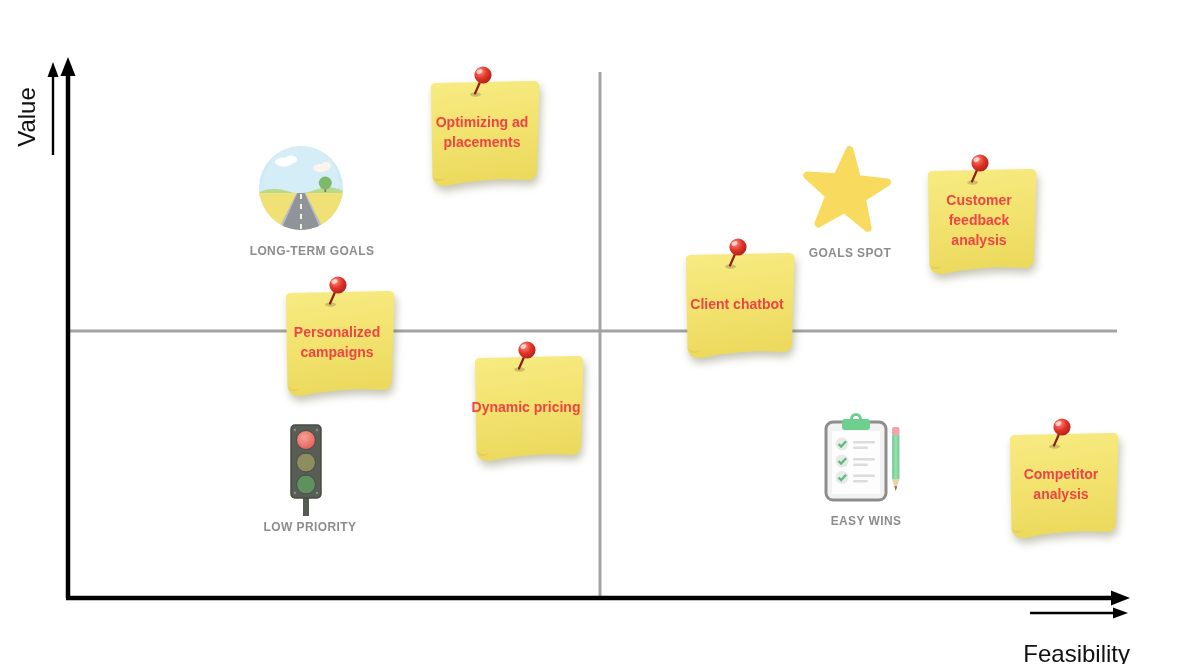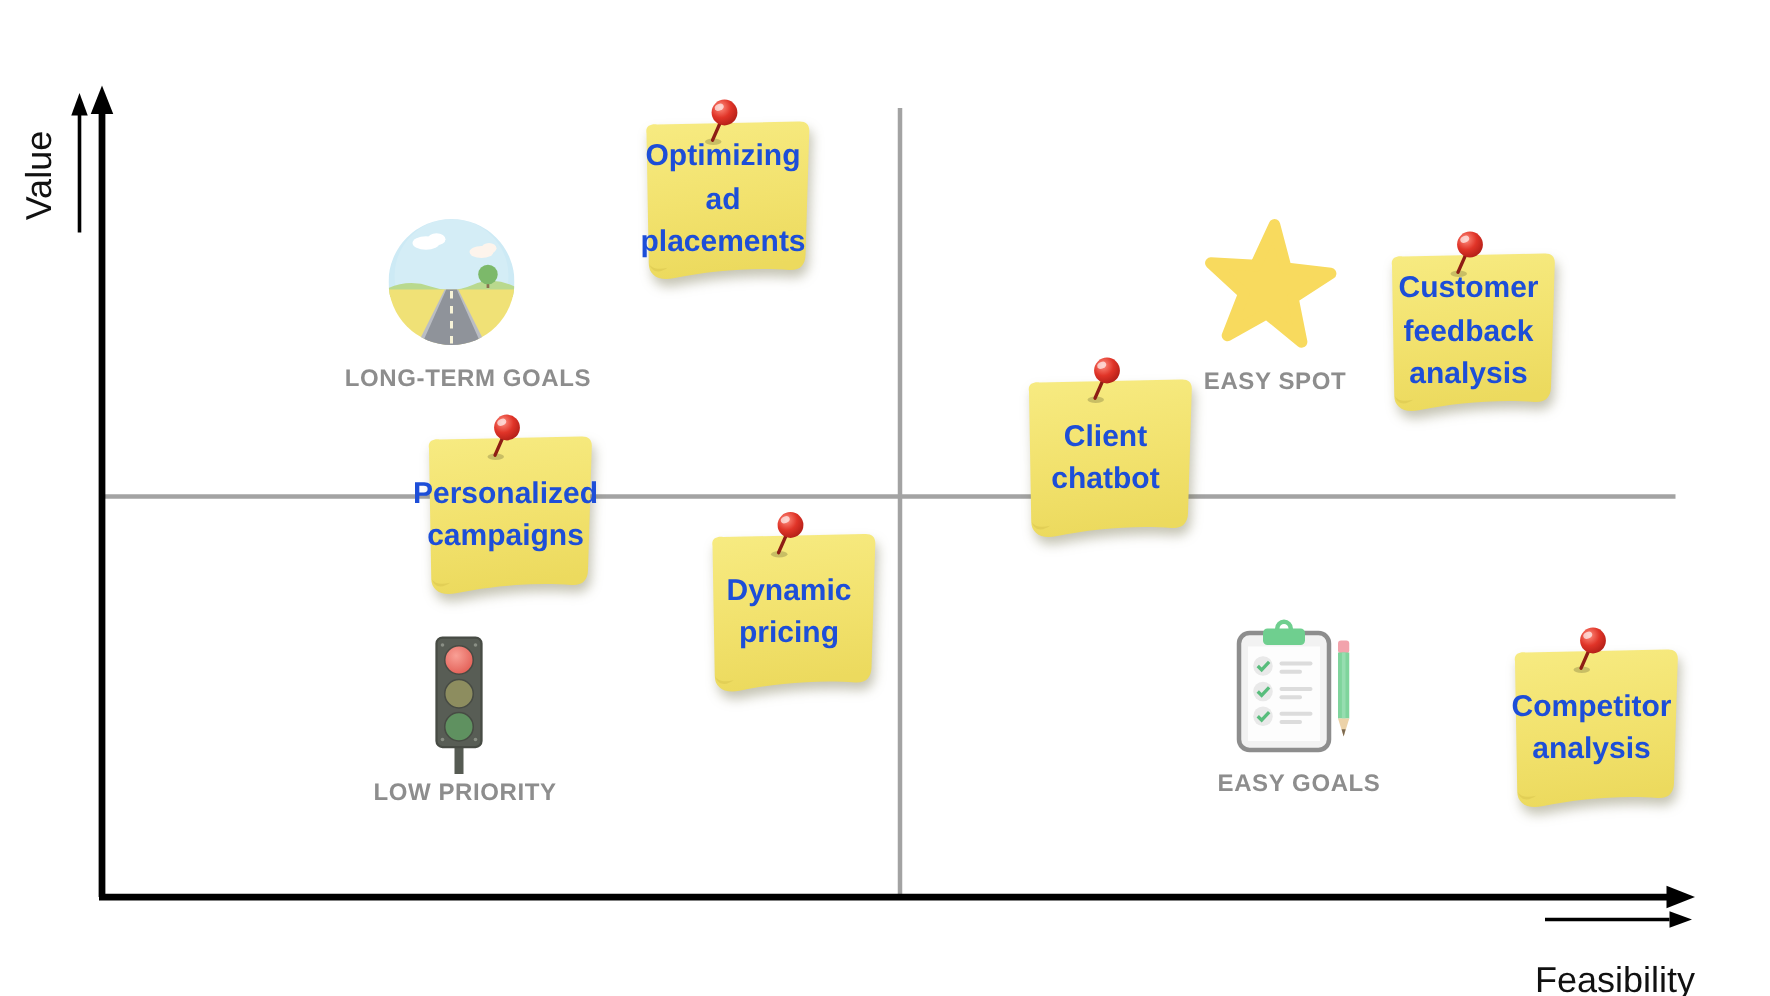--- a/index.html
+++ b/index.html
@@ -9,33 +9,33 @@
   }
   .abs{position:absolute;}
   svg.layer{position:absolute;left:0;top:0;pointer-events:none;}
   .axis-label{color:#111111;font-size:24px;font-weight:400;}
   .value-label{
     left:-27px;top:103px;width:108px;text-align:center;
     transform:rotate(-90deg);
   }
   .feasibility-label{left:1012px;top:640px;width:118px;text-align:right;}
   .quad-label{
-    color:#8d8d8d;font-size:16px;font-weight:bold;letter-spacing:0.4px;
+    color:#8d8d8d;font-size:12px;font-weight:bold;letter-spacing:0.4px;
     text-align:center;white-space:nowrap;
   }
   .note{position:absolute;width:122px;height:112px;}
   .note-shape{
     position:absolute;left:0;top:0;
     filter:drop-shadow(2px 5px 4px rgba(90,85,40,0.35));
   }
   .pin{position:absolute;left:46px;top:-15px;}
   .note-text{
     position:absolute;left:6px;top:4px;right:6px;bottom:10px;
     display:flex;align-items:center;justify-content:center;text-align:center;
-    color:#1d4ed8;font-size:20px;font-weight:600;line-height:1.42;
+    color:#ef4444;font-size:14px;font-weight:600;line-height:1.42;
   }
   .icon{position:absolute;}
 </style>
 </head>
 <body>
 
 <div class="canvas">
 
   <svg width="0" height="0" style="position:absolute" aria-hidden="true">
     <defs>
@@ -160,23 +160,23 @@
       <use href="#sym-star"></use>
     </svg>
   <svg class="icon" style="left:286px;top:422px" width="40" height="96">
       <use href="#sym-traffic"></use>
     </svg>
   <svg class="icon" style="left:820px;top:412px" width="84" height="94">
       <use href="#sym-clipboard"></use>
     </svg>
 
   <div class="abs quad-label" style="left:222px;top:244px;width:180px">LONG-TERM GOALS</div>
-  <div class="abs quad-label" style="left:775px;top:246px;width:150px">EASY SPOT</div>
+  <div class="abs quad-label" style="left:775px;top:246px;width:150px">GOALS SPOT</div>
   <div class="abs quad-label" style="left:235px;top:520px;width:150px">LOW PRIORITY</div>
-  <div class="abs quad-label" style="left:791px;top:514px;width:150px">EASY GOALS</div>
+  <div class="abs quad-label" style="left:791px;top:514px;width:150px">EASY WINS</div>
 
   <div class="note" style="left:421px;top:80px">
     <svg class="note-shape" width="122" height="112">
         <use href="#sym-note"></use>
       </svg>
     <svg class="pin" width="30" height="34">
         <use href="#sym-pin"></use>
       </svg>
     <div class="note-text">Optimizing ad placements</div>
   </div>

